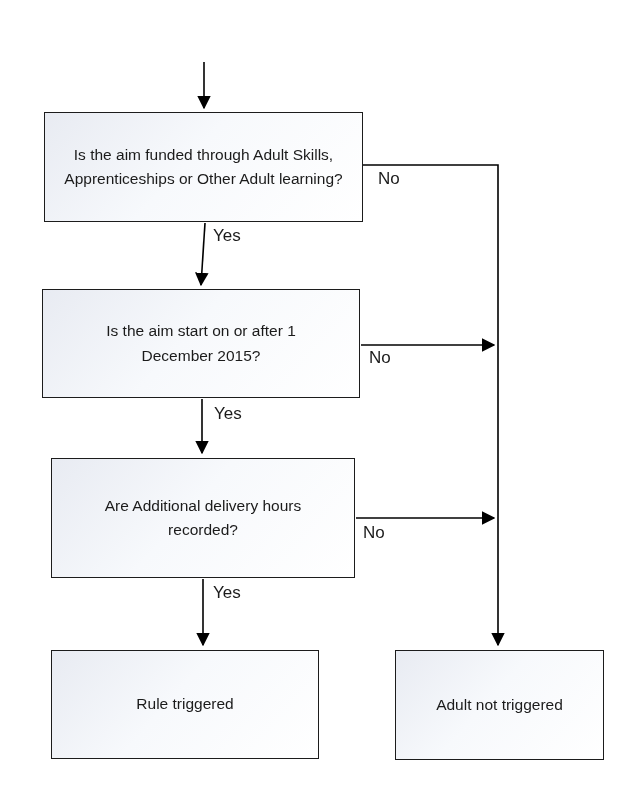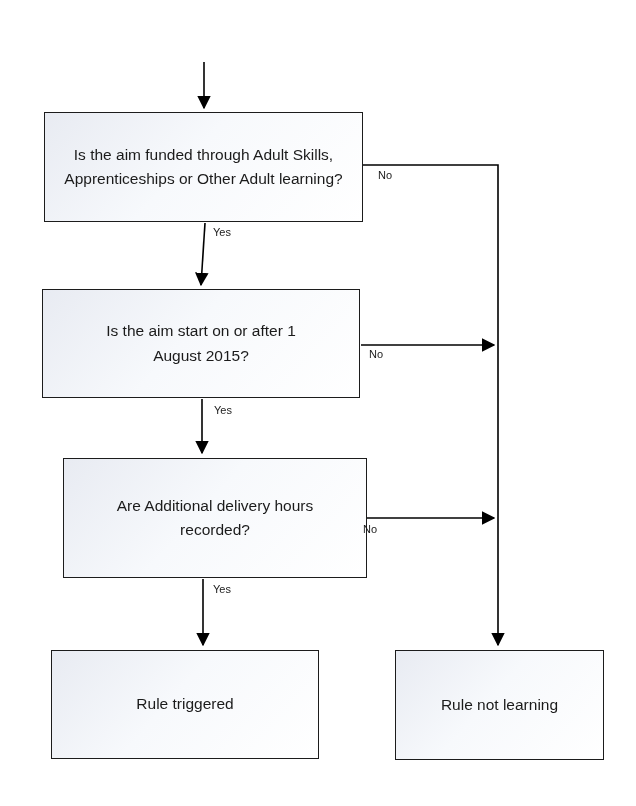--- a/index.html
+++ b/index.html
@@ -41,29 +41,29 @@
     font-size: 15.5px;
     line-height: 1.55;
     color: var(--text);
   }
   .node.terminator {
     border-radius: 29px;
     font-size: 15.5px;
   }
   .edge-label {
     position: absolute;
-    font-size: 11px;
+    font-size: 17px;
     color: var(--text);
     white-space: nowrap;
   }
   
   #node-start            { left: 123px; top: 4px;   width: 162px; height: 58px; }
   #node-q-funding        { left: 44px;  top: 112px; width: 319px; height: 110px; padding: 0 19px; text-align: center; }
   #node-q-start-date     { left: 42px;  top: 289px; width: 318px; height: 109px; padding: 0 45px; }
-  #node-q-delivery-hours { left: 51px;  top: 458px; width: 304px; height: 120px; padding: 0 35px; margin-left: 12px; }
+  #node-q-delivery-hours { left: 51px;  top: 458px; width: 304px; height: 120px; padding: 0 35px; }
   #node-rule-triggered   { left: 51px;  top: 650px; width: 268px; height: 109px; }
   #node-rule-not-triggered { left: 395px; top: 650px; width: 209px; height: 110px; }
   
   #label-q1-yes { left: 213px; top: 226px; }
   #label-q1-no  { left: 378px; top: 169px; }
   #label-q2-yes { left: 214px; top: 404px; }
   #label-q2-no  { left: 369px; top: 348px; }
   #label-q3-yes { left: 213px; top: 583px; }
   #label-q3-no  { left: 363px; top: 523px; }
 </style>
@@ -86,33 +86,33 @@
     <path d="M 361 345 L 494 345" fill="none" stroke="#000000" stroke-width="1.6" marker-end="url(#arrowhead)"></path>
     <path d="M 356 518 L 494 518" fill="none" stroke="#000000" stroke-width="1.6" marker-end="url(#arrowhead)"></path>
   </svg>
 
 
   <div class="node" id="node-q-funding">
     <span>Is the aim funded through Adult Skills, Apprenticeships or Other Adult learning?</span>
   </div>
 
   <div class="node" id="node-q-start-date">
-    <span>Is the aim start on or after 1 August 2015?</span>
+    <span>Is the aim start on or after 1 December 2015?</span>
   </div>
 
   <div class="node" id="node-q-delivery-hours">
     <span>Are Additional delivery hours recorded?</span>
   </div>
 
   <div class="node" id="node-rule-triggered">
     <span>Rule triggered</span>
   </div>
 
   <div class="node" id="node-rule-not-triggered">
-    <span>Rule not learning</span>
+    <span>Adult not triggered</span>
   </div>
 
   <div class="edge-label" id="label-q1-yes">Yes</div>
   <div class="edge-label" id="label-q1-no">No</div>
   <div class="edge-label" id="label-q2-yes">Yes</div>
   <div class="edge-label" id="label-q2-no">No</div>
   <div class="edge-label" id="label-q3-yes">Yes</div>
   <div class="edge-label" id="label-q3-no">No</div>
 
 </div>

